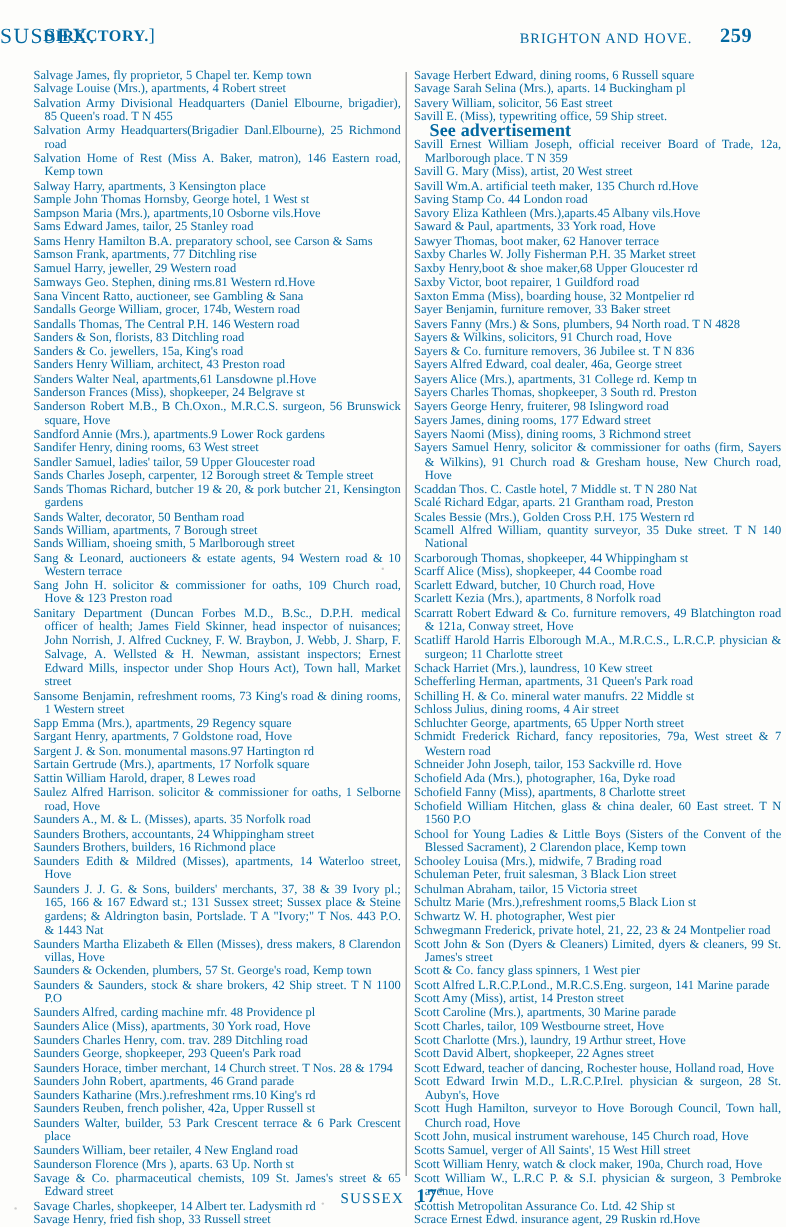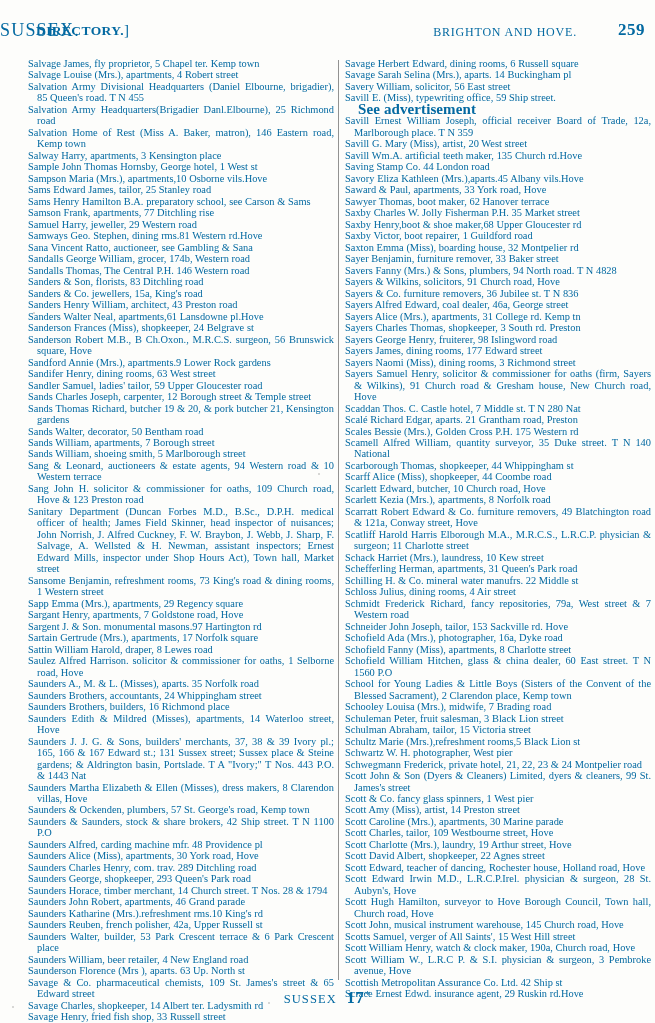--- a/index.html
+++ b/index.html
@@ -55,21 +55,21 @@
     right: 78px;
     top: 3px;
     font-size: 12px;
     letter-spacing: 0.8px;
     font-variant: small-caps;
     font-weight: normal;
     white-space: nowrap;
   }
   .rh-page {
     position: absolute;
-    right: 10px;
+    right: 28px;
     top: -2px;
     font-size: 17px;
     font-weight: bold;
     letter-spacing: 0.5px;
   }
 
   
   #columns {
     position: absolute;
     left: 0;
@@ -264,34 +264,36 @@
         <p class="entry nojust">Scarborough Thomas, shopkeeper, 44 Whippingham st</p>
         <p class="entry nojust">Scarff Alice (Miss), shopkeeper, 44 Coombe road</p>
         <p class="entry nojust">Scarlett Edward, butcher, 10 Church road, Hove</p>
         <p class="entry nojust">Scarlett Kezia (Mrs.), apartments, 8 Norfolk road</p>
         <p class="entry">Scarratt Robert Edward &amp; Co. furniture removers, 49 Blatchington road &amp; 121a, Conway street, Hove</p>
         <p class="entry">Scatliff Harold Harris Elborough M.A., M.R.C.S., L.R.C.P. physician &amp; surgeon; 11 Charlotte street</p>
         <p class="entry nojust">Schack Harriet (Mrs.), laundress, 10 Kew street</p>
         <p class="entry nojust">Schefferling Herman, apartments, 31 Queen's Park road</p>
         <p class="entry nojust">Schilling H. &amp; Co. mineral water manufrs. 22 Middle st</p>
         <p class="entry nojust">Schloss Julius, dining rooms, 4 Air street</p>
+        <p class="entry nojust">Schluchter George, apartments, 65 Upper North street</p>
         <p class="entry">Schmidt Frederick Richard, fancy repositories, 79a, West street &amp; 7 Western road</p>
         <p class="entry nojust">Schneider John Joseph, tailor, 153 Sackville rd. Hove</p>
         <p class="entry nojust">Schofield Ada (Mrs.), photographer, 16a, Dyke road</p>
         <p class="entry nojust">Schofield Fanny (Miss), apartments, 8 Charlotte street</p>
         <p class="entry">Schofield William Hitchen, glass &amp; china dealer, 60 East street.  T N 1560 P.O</p>
         <p class="entry">School for Young Ladies &amp; Little Boys (Sisters of the Convent of the Blessed Sacrament), 2 Clarendon place, Kemp town</p>
         <p class="entry nojust">Schooley Louisa (Mrs.), midwife, 7 Brading road</p>
         <p class="entry nojust">Schuleman Peter, fruit salesman, 3 Black Lion street</p>
         <p class="entry nojust">Schulman Abraham, tailor, 15 Victoria street</p>
         <p class="entry nojust">Schultz Marie (Mrs.),refreshment rooms,5 Black Lion st</p>
         <p class="entry nojust">Schwartz W. H. photographer, West pier</p>
         <p class="entry">Schwegmann Frederick, private hotel, 21, 22, 23 &amp; 24 Montpelier road</p>
         <p class="entry">Scott John &amp; Son (Dyers &amp; Cleaners) Limited, dyers &amp; cleaners, 99 St. James's street</p>
         <p class="entry nojust">Scott &amp; Co. fancy glass spinners, 1 West pier</p>
+        <p class="entry">Scott Alfred L.R.C.P.Lond., M.R.C.S.Eng. surgeon, 141 Marine parade</p>
         <p class="entry nojust">Scott Amy (Miss), artist, 14 Preston street</p>
         <p class="entry nojust">Scott Caroline (Mrs.), apartments, 30 Marine parade</p>
         <p class="entry nojust">Scott Charles, tailor, 109 Westbourne street, Hove</p>
         <p class="entry nojust">Scott Charlotte (Mrs.), laundry, 19 Arthur street, Hove</p>
         <p class="entry nojust">Scott David Albert, shopkeeper, 22 Agnes street</p>
         <p class="entry">Scott Edward, teacher of dancing, Rochester house, Holland road, Hove</p>
         <p class="entry">Scott Edward Irwin M.D., L.R.C.P.Irel. physician &amp; surgeon, 28 St. Aubyn's, Hove</p>
         <p class="entry">Scott Hugh Hamilton, surveyor to Hove Borough Council, Town hall, Church road, Hove</p>
         <p class="entry">Scott John, musical instrument warehouse, 145 Church road, Hove</p>
         <p class="entry">Scotts Samuel, verger of All Saints', 15 West Hill street</p>

